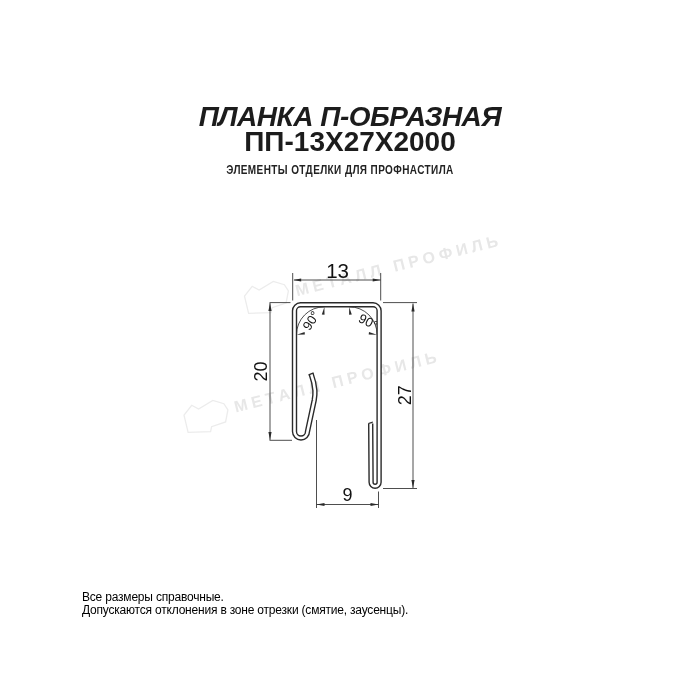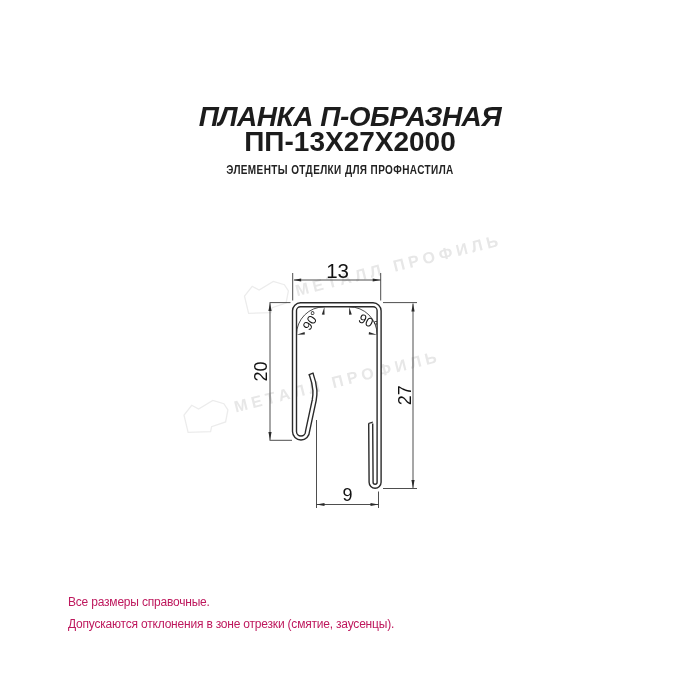--- a/index.html
+++ b/index.html
@@ -102,13 +102,13 @@
   <g fill="none">
     <path d="M 311.1,373.8 C 312.7,378.2 314.4,384.5 314.9,390.5 C 315.1,393.8 314.8,397 314.2,400.2 L 307.5,431.5 A 6.5,6.5 0 0 1 294.5,431.5 L 294.5,310.8 A 6,6 0 0 1 300.5,304.8 L 373.1,304.8 A 6,6 0 0 1 379.1,310.8 L 379.1,482.3 A 4,4 0 0 1 371.1,482.3 L 370.7,423.5" stroke="#2a2a2a" stroke-width="5.4"></path>
     <path d="M 311.1,373.8 C 312.7,378.2 314.4,384.5 314.9,390.5 C 315.1,393.8 314.8,397 314.2,400.2 L 307.5,431.5 A 6.5,6.5 0 0 1 294.5,431.5 L 294.5,310.8 A 6,6 0 0 1 300.5,304.8 L 373.1,304.8 A 6,6 0 0 1 379.1,310.8 L 379.1,482.3 A 4,4 0 0 1 371.1,482.3 L 370.7,423.5" stroke="#ffffff" stroke-width="2.6"></path>
   </g>
 
   <line x1="308.6" y1="374.8" x2="313.6" y2="372.8" stroke="#2a2a2a" stroke-width="1.3"></line>
 
   <line x1="368.4" y1="423.5" x2="372.9" y2="422" stroke="#2a2a2a" stroke-width="1.3"></line>
 </svg>
 
-<div class="abs" style="left:68px;top:591px;font-size:12px;line-height:22px;letter-spacing:-0.2px;color:#be185d;">Все размеры справочные.<br>Допускаются отклонения в зоне отрезки (смятие, заусенцы).</div>
+<div class="abs" style="left:82px;top:591px;font-size:12px;line-height:13px;letter-spacing:-0.2px;color:#000000;">Все размеры справочные.<br>Допускаются отклонения в зоне отрезки (смятие, заусенцы).</div>
 
 </body></html>

